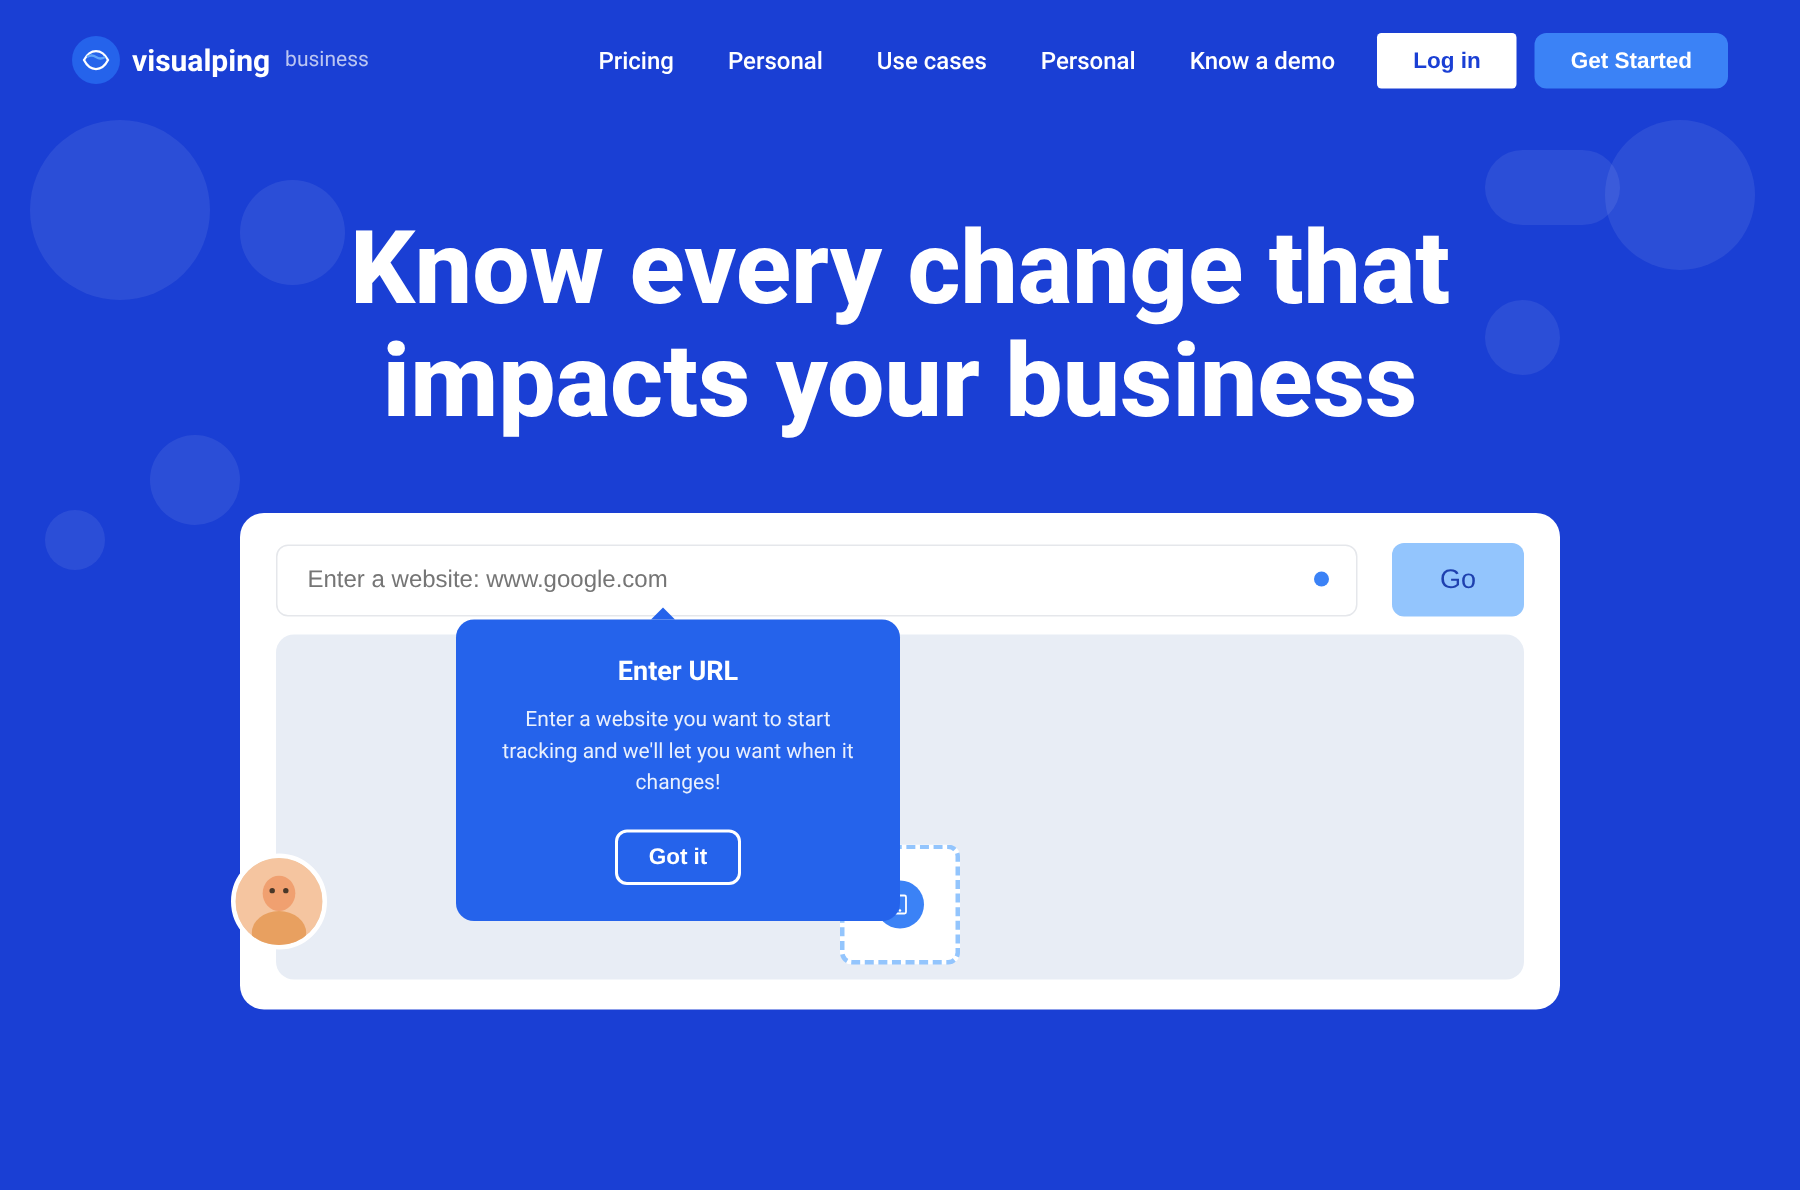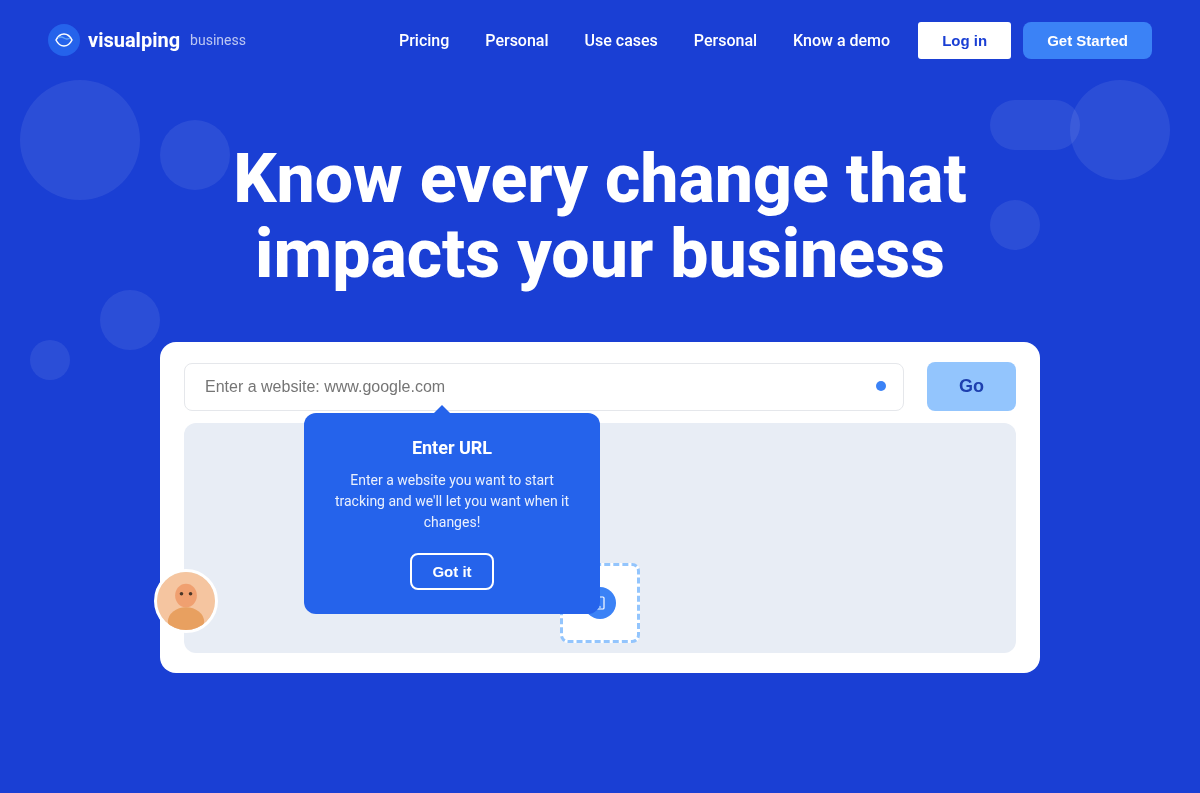--- a/index.html
+++ b/index.html
@@ -138,21 +138,21 @@
       color: #6b7280;
       outline: none;
     }
     .btn-go {
       background: #93c5fd;
       color: #1e40af;
       border: none;
       border-radius: 8px;
       padding: 14px 32px;
       font-size: 18px;
-      font-weight: 700;
+      font-weight: 400;
       cursor: pointer;
     }
 
     
     .preview-area {
       background: #e8edf5;
       border-radius: 12px;
       margin-top: 12px;
       height: 230px;
       position: relative;

